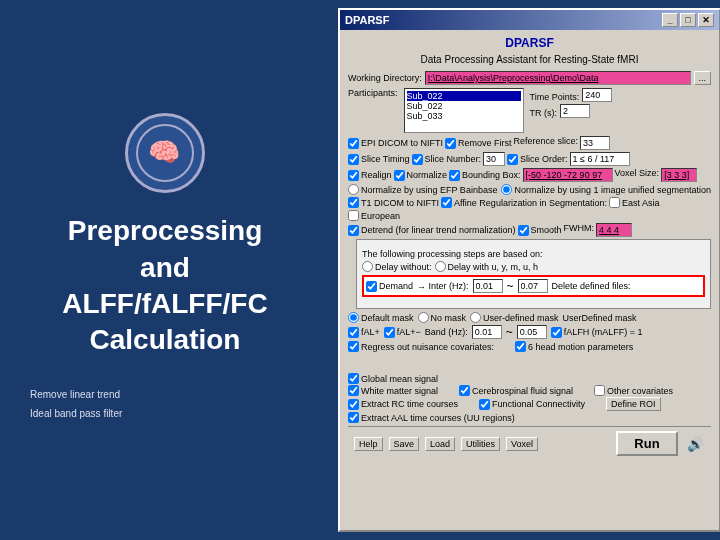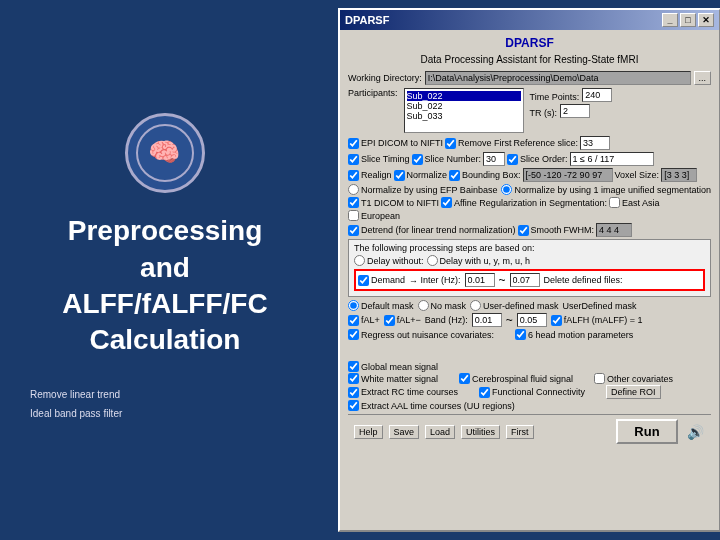--- a/index.html
+++ b/index.html
@@ -142,25 +142,26 @@
       gap: 3px;
     }
 
     .label {
       font-size: 9px;
       white-space: nowrap;
       color: #000;
     }
 
     .input-field {
-      background: #a3a3a3;
+      background: #ec4899;
       border: 1px inset #888;
       padding: 1px 2px;
       font-size: 9px;
       color: #000;
+      text-decoration: underline;
     }
 
     .input-wide {
       flex: 1;
     }
 
     .btn-small {
       background: #d4d0c8;
       border: 1px solid #888;
       border-top-color: #fff;
@@ -207,21 +208,20 @@
     .input-small {
       width: 30px;
       background: white;
       border: 1px inset #888;
       padding: 1px 2px;
       font-size: 9px;
     }
 
     .checkbox-row {
       display: flex;
-      align-items: center;
       gap: 2px;
       margin-bottom: 2px;
       flex-wrap: wrap;
     }
 
     .checkbox-item {
       display: flex;
       align-items: center;
       gap: 2px;
       font-size: 9px;
@@ -249,22 +249,23 @@
 
     input[type="radio"] {
       width: 11px;
       height: 11px;
       margin: 0;
     }
 
     .bandpass-section {
       background: #f0f0f0;
       border: 1px solid #888;
-      padding: 3px 5px;
+      padding: 9px 5px;
       margin-bottom: 3px;
+      margin-left: 8px;
     }
 
     .bandpass-title {
       font-size: 9px;
       color: #000;
       margin-bottom: 2px;
     }
 
     .highlighted-row {
       border: 2px solid red;
@@ -412,21 +413,21 @@
           <span class="label">Slice Timing</span>
         </div>
         <div class="checkbox-item">
           <input type="checkbox" checked="" style="">
           <span class="label">Slice Number:</span>
           <input class="input-small" type="text" style="width: 22px;" value="30">
         </div>
         <div class="checkbox-item">
           <input type="checkbox" checked="" style="">
           <span class="label">Slice Order:</span>
-          <input class="input-small" type="text" style="width: 84px;" value="1 ≤ 6 / 117">
+          <input class="input-small" type="text" style="width: 60px;" value="1 ≤ 6 / 117">
         </div>
       </div>
 
       <div class="checkbox-row">
         <div class="checkbox-item">
           <input type="checkbox" checked="" style="">
           <span class="label">Realign</span>
         </div>
         <div class="checkbox-item">
           <input type="checkbox" checked="" style="">
@@ -590,19 +591,19 @@
             <span class="label">Extract AAL time courses (UU regions)</span>
           </div>
         </div>
       </div>
 
       <div class="button-bar">
         <button class="btn-small">Help</button>
         <button class="btn-small">Save</button>
         <button class="btn-small">Load</button>
         <button class="btn-small">Utilities</button>
-        <button class="btn-small">First</button>
+        <button class="btn-small">Voxel</button>
         <button class="run-btn">Run</button>
         <span class="speaker-icon">🔊</span>
       </div>
     </div>
   </div>
 </div>
 
 </body></html>

